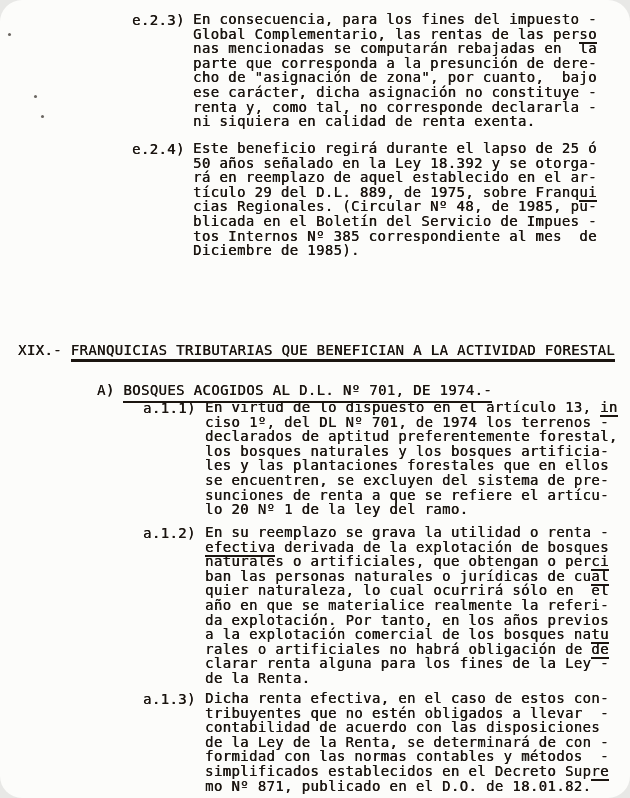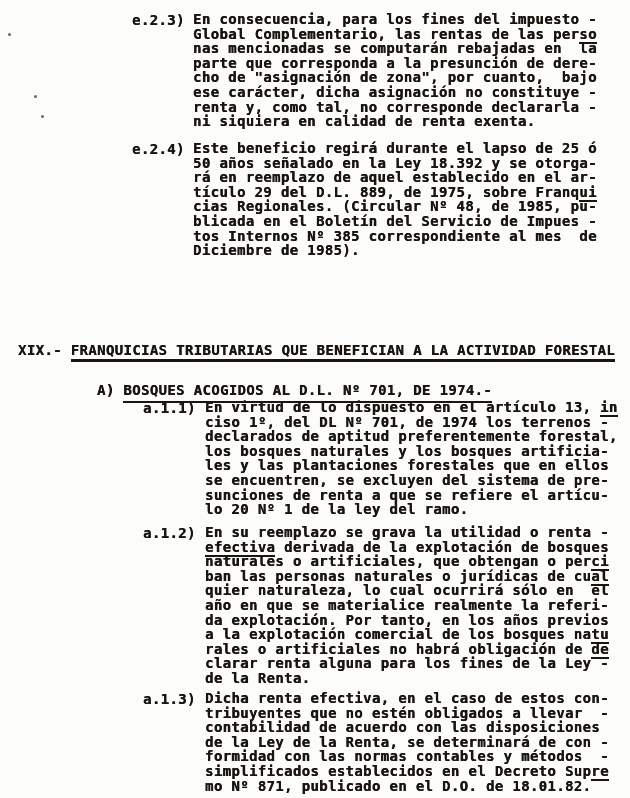--- a/index.html
+++ b/index.html
@@ -4,25 +4,26 @@
 <style>
   html, body { margin: 0; padding: 0; background: #e8e8e6; }
   .page {
     position: relative;
     width: 630px;
     height: 798px;
     margin: 0 auto;
     background: #fcfcfa;
     overflow: hidden;
     font-family: "DejaVu Sans Mono", "Liberation Mono", monospace;
-    font-weight: 700;
+    font-weight: 400;
     font-size: 14px;
     letter-spacing: 0.35px;
     color: #1b1510;
     text-shadow: 0.35px 0 0 currentColor;
+    border-radius: 22px;
   }
   .block {
     position: absolute;
     white-space: pre;
   }
   .block.heading { line-height: 15px; margin-top: 48px; }
   .item-label { position: absolute; left: 0; top: 0; }
   .lines { }
   .line {
     white-space: pre;

